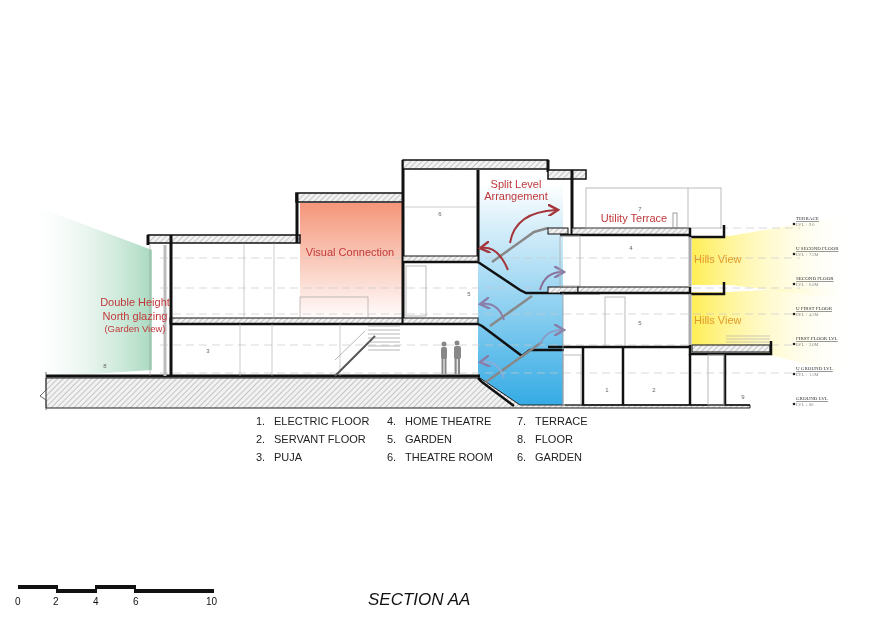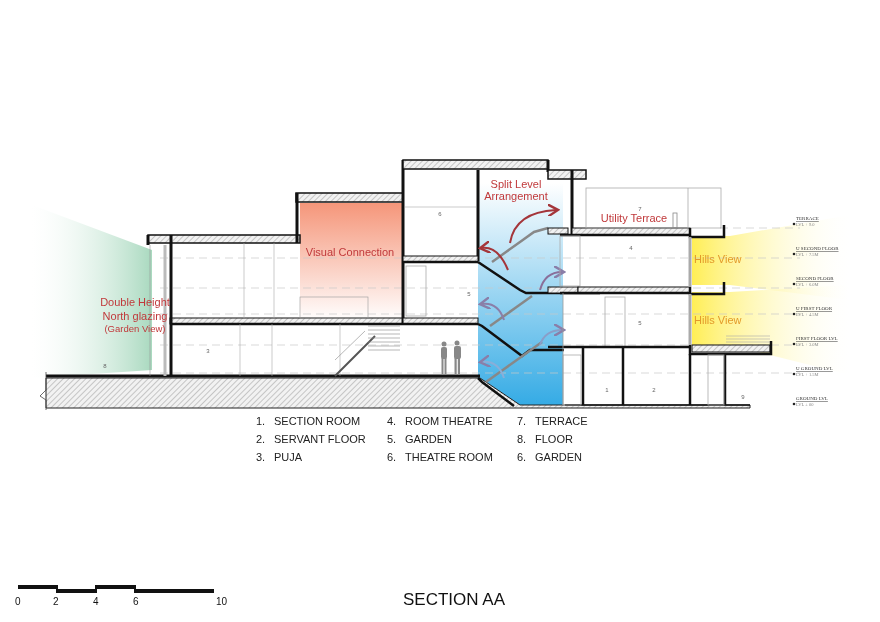--- a/index.html
+++ b/index.html
@@ -6,21 +6,21 @@
   body { width: 880px; height: 622px; position: relative; overflow: hidden; font-family: "Liberation Sans", sans-serif; }
   #drawing { position: absolute; left: 0; top: 0; width: 880px; height: 622px; }
   .annot { font-family: "Liberation Sans", sans-serif; fill: #c0393b; font-size: 11px; }
   .annot-orange { font-family: "Liberation Sans", sans-serif; fill: #e39a2a; font-size: 11px; }
   .lvl-name { font-family: "Liberation Serif", serif; font-size: 5px; fill: #333; text-decoration: underline; }
   .lvl-val { font-family: "Liberation Serif", serif; font-size: 4.5px; fill: #888; }
   .num { font-family: "Liberation Sans", sans-serif; font-size: 6px; fill: #666; text-anchor: middle; }
   .legend { position: absolute; font-size: 11px; color: #222; line-height: 18px; }
   .legend .row { display: flex; }
   .legend .idx { width: 18px; }
-  .title { position: absolute; left: 403px; top: 590px; font-size: 17px; color: #111; }
+  .title { position: absolute; left: 368px; top: 590px; font-size: 17px; color: #111; font-style: italic; }
   .scale-labels span { position: absolute; top: 596px; font-size: 10px; color: #111; }
 </style>
 </head>
 <body>
 
 <svg id="drawing" viewBox="0 0 880 622" xmlns="http://www.w3.org/2000/svg">
   <defs>
     <pattern id="hatch" patternUnits="userSpaceOnUse" width="4" height="4" patternTransform="rotate(45)">
       <rect width="4" height="4" fill="#f2f2f2"></rect>
       <line x1="0" y1="0" x2="0" y2="4" stroke="#999" stroke-width="1"></line>
@@ -243,35 +243,35 @@
     <rect x="135" y="589" width="79" height="4"></rect>
     <rect x="56" y="585" width="2" height="8"></rect>
       <rect x="95" y="585" width="2" height="8"></rect>
       <rect x="134" y="585" width="2" height="8"></rect>
   </g>
 </svg>
 
 <div class="legend" style="left:256px; top:412px;">
   <div class="row">
       <span class="idx">1.</span>
-      <span>SECTION ROOM</span>
+      <span>ELECTRIC FLOOR</span>
     </div>
   <div class="row">
       <span class="idx">2.</span>
       <span>SERVANT FLOOR</span>
     </div>
   <div class="row">
       <span class="idx">3.</span>
       <span>PUJA</span>
     </div>
 </div>
 <div class="legend" style="left:387px; top:412px;">
   <div class="row">
       <span class="idx">4.</span>
-      <span>ROOM THEATRE</span>
+      <span>HOME THEATRE</span>
     </div>
   <div class="row">
       <span class="idx">5.</span>
       <span>GARDEN</span>
     </div>
   <div class="row">
       <span class="idx">6.</span>
       <span>THEATRE ROOM</span>
     </div>
 </div>
@@ -288,16 +288,16 @@
       <span class="idx">6.</span>
       <span>GARDEN</span>
     </div>
 </div>
 
 <div class="scale-labels">
   <span style="left:15px">0</span>
   <span style="left:53px">2</span>
   <span style="left:93px">4</span>
   <span style="left:133px">6</span>
-  <span style="left:216px">10</span>
+  <span style="left:206px">10</span>
 </div>
 
 <div class="title">SECTION AA</div>
 
 </body></html>

